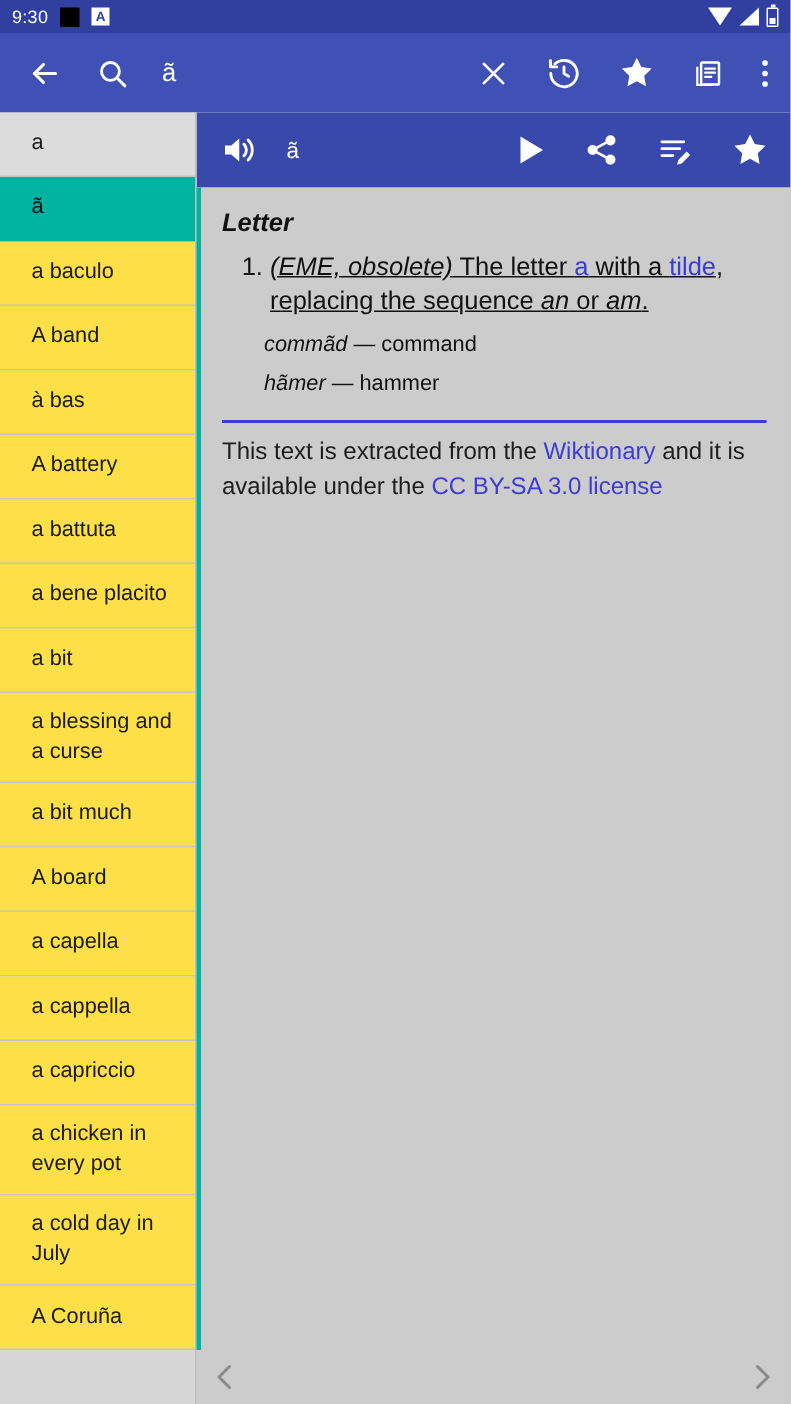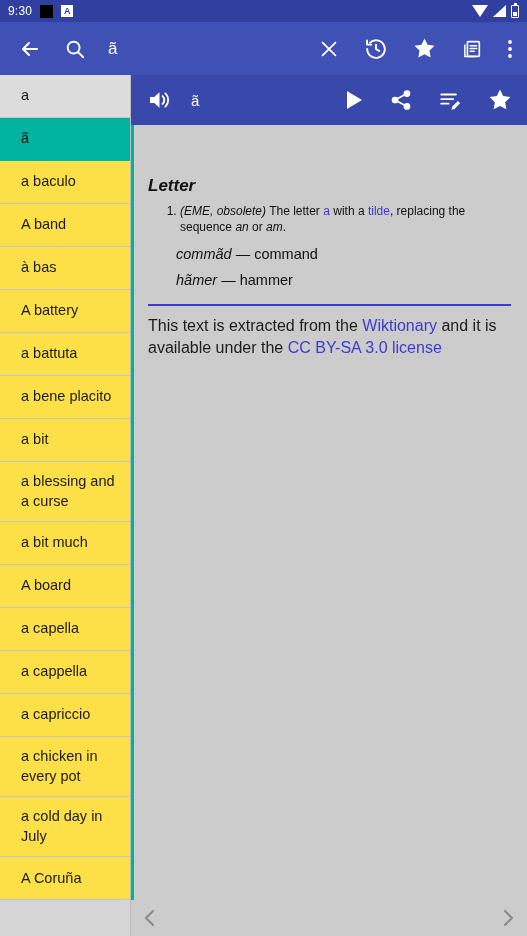--- a/index.html
+++ b/index.html
@@ -215,34 +215,34 @@
     flex: 1 1 auto;
     position: relative;
     overflow: hidden;
     background: #cccccc;
     border-left: 3px solid #00b2a0;
     box-sizing: border-box;
   }
   .article {
     padding: 14px 16px 10px 14px;
     color: #111111;
-    margin-top: 37px;
   }
   .pos-heading {
     font-size: 17px;
     font-weight: bold;
     font-style: italic;
     margin: 0 0 8px 0;
     color: #111111;
   }
   ol.senses {
     margin: 0;
     padding-left: 32px;
-    font-size: 12px;
+    font-size: 17px;
     line-height: 1.33;
+    text-decoration: underline;
   }
   ol.senses > li {
     margin: 0 0 2px 0;
   }
   .gram {
     font-style: italic;
   }
   a.wlink {
     color: #3b3bd6;
     text-decoration: none;

